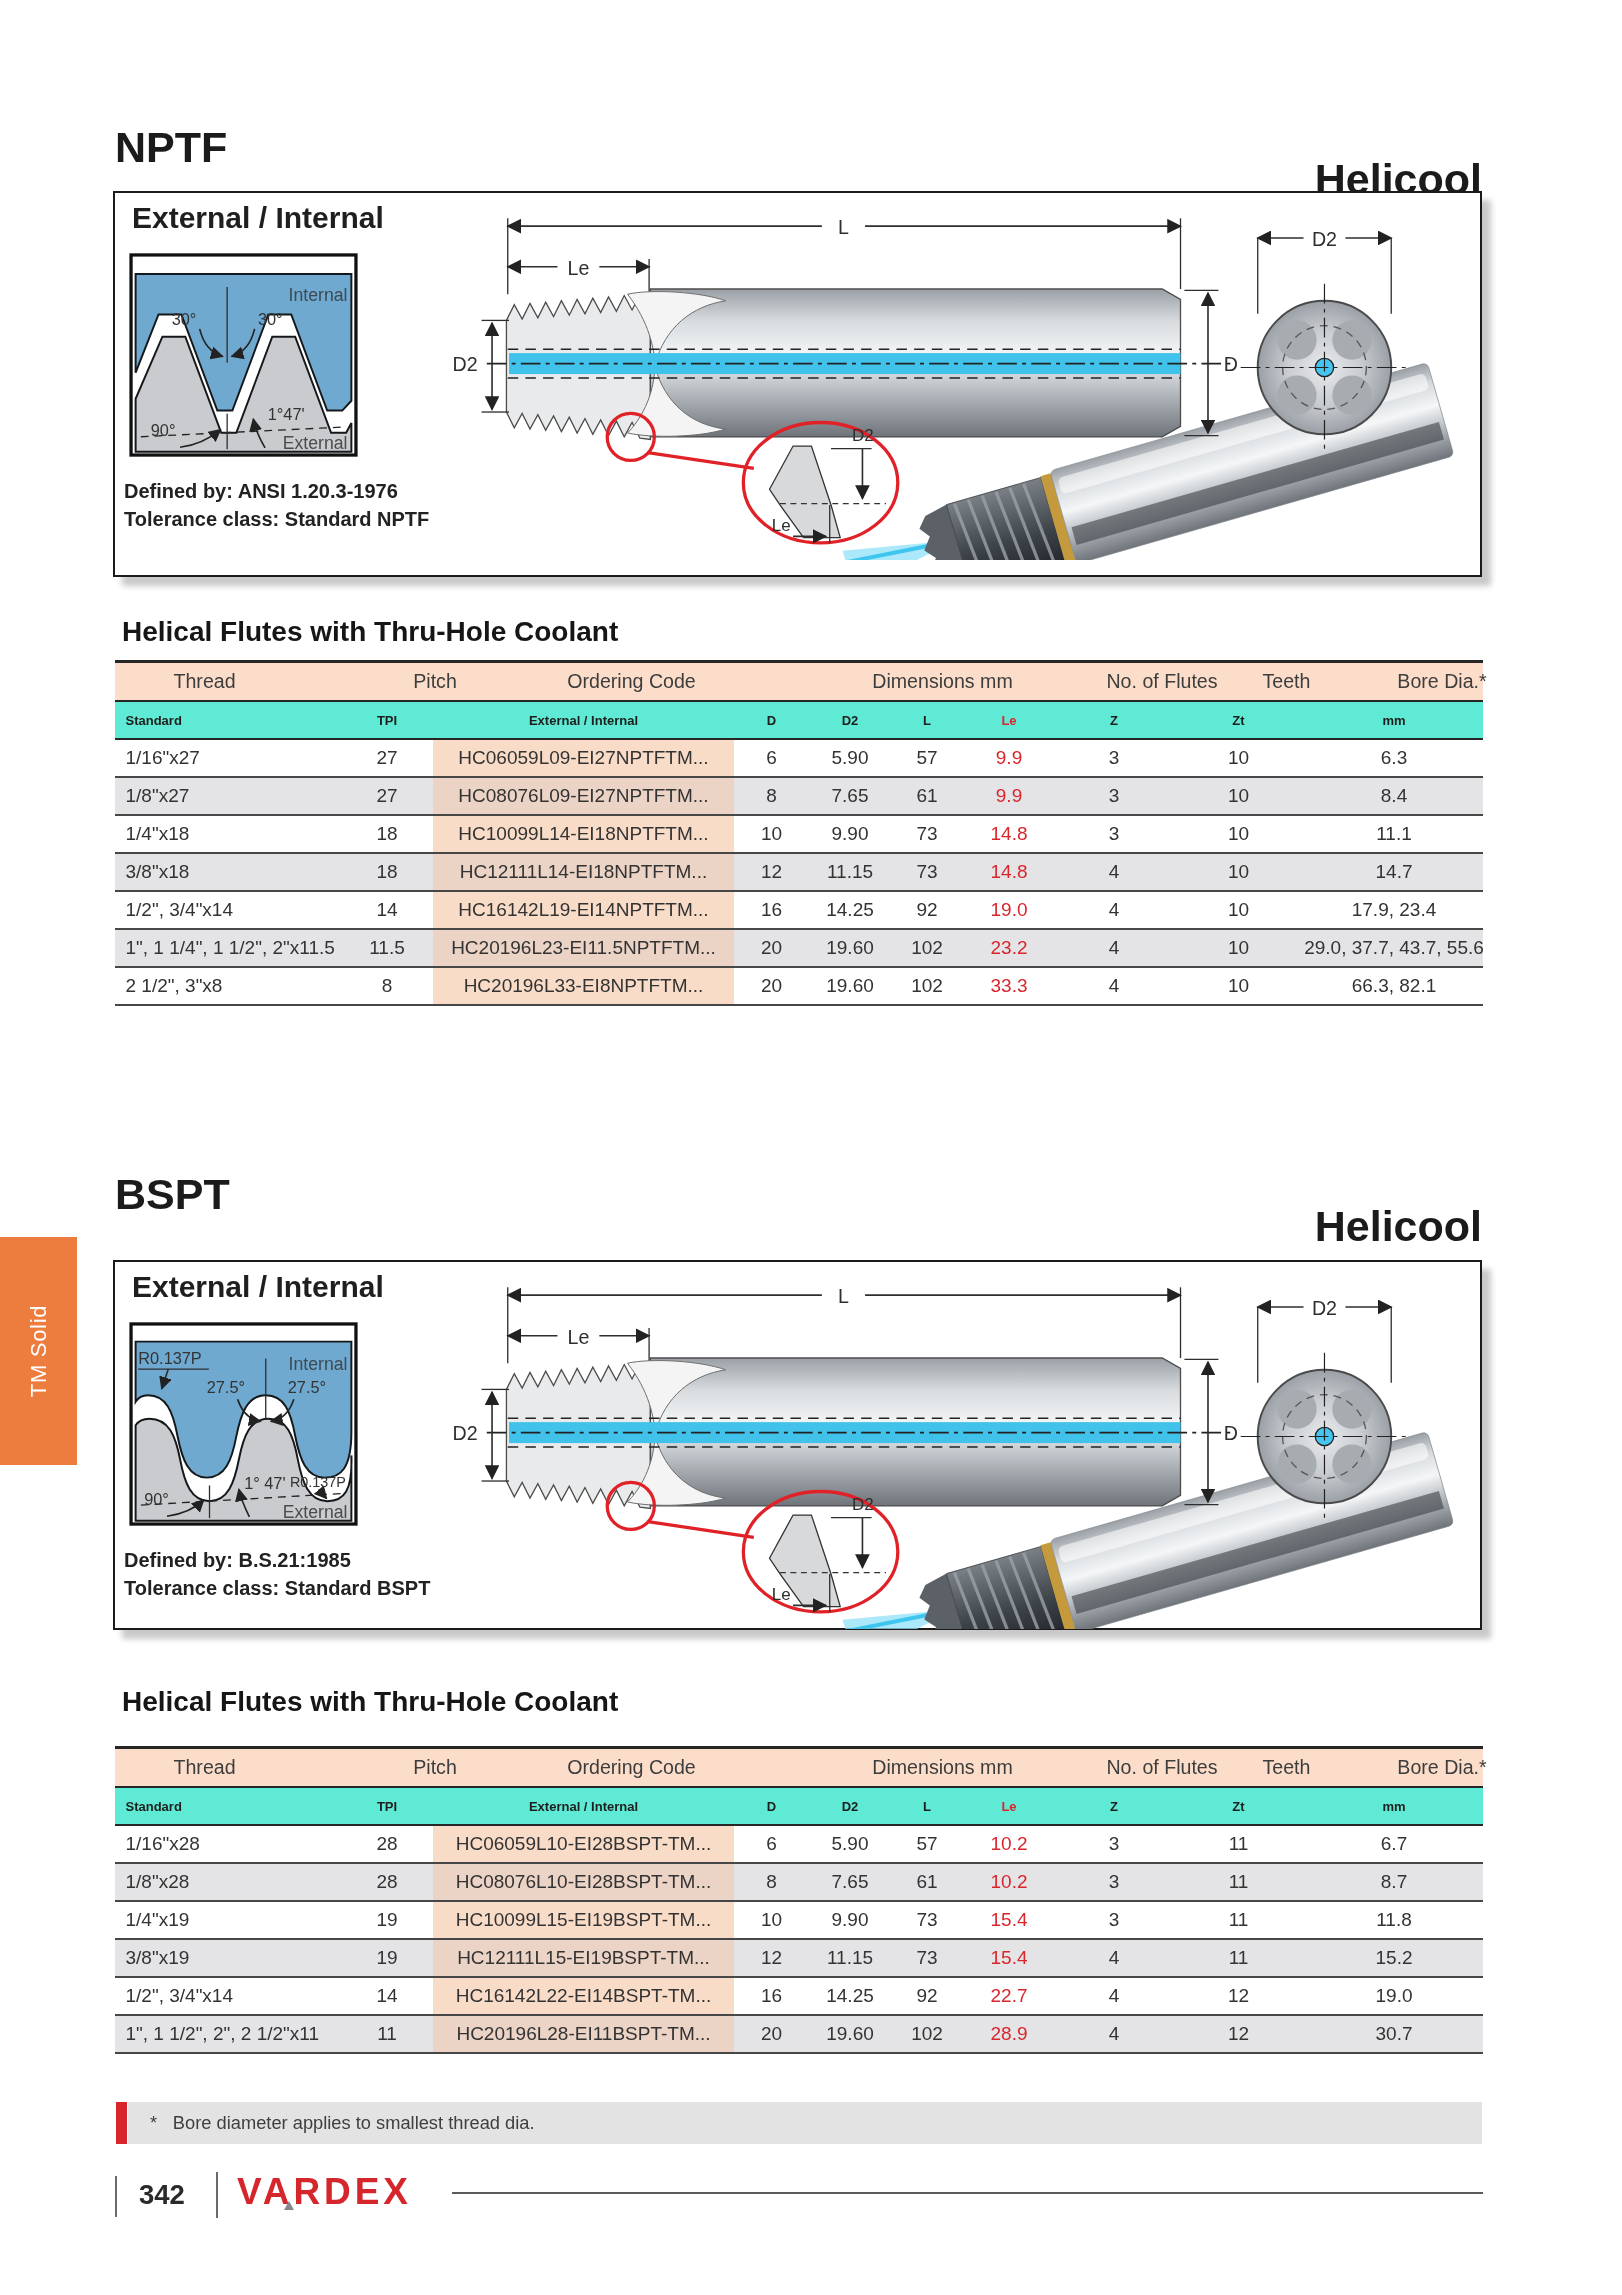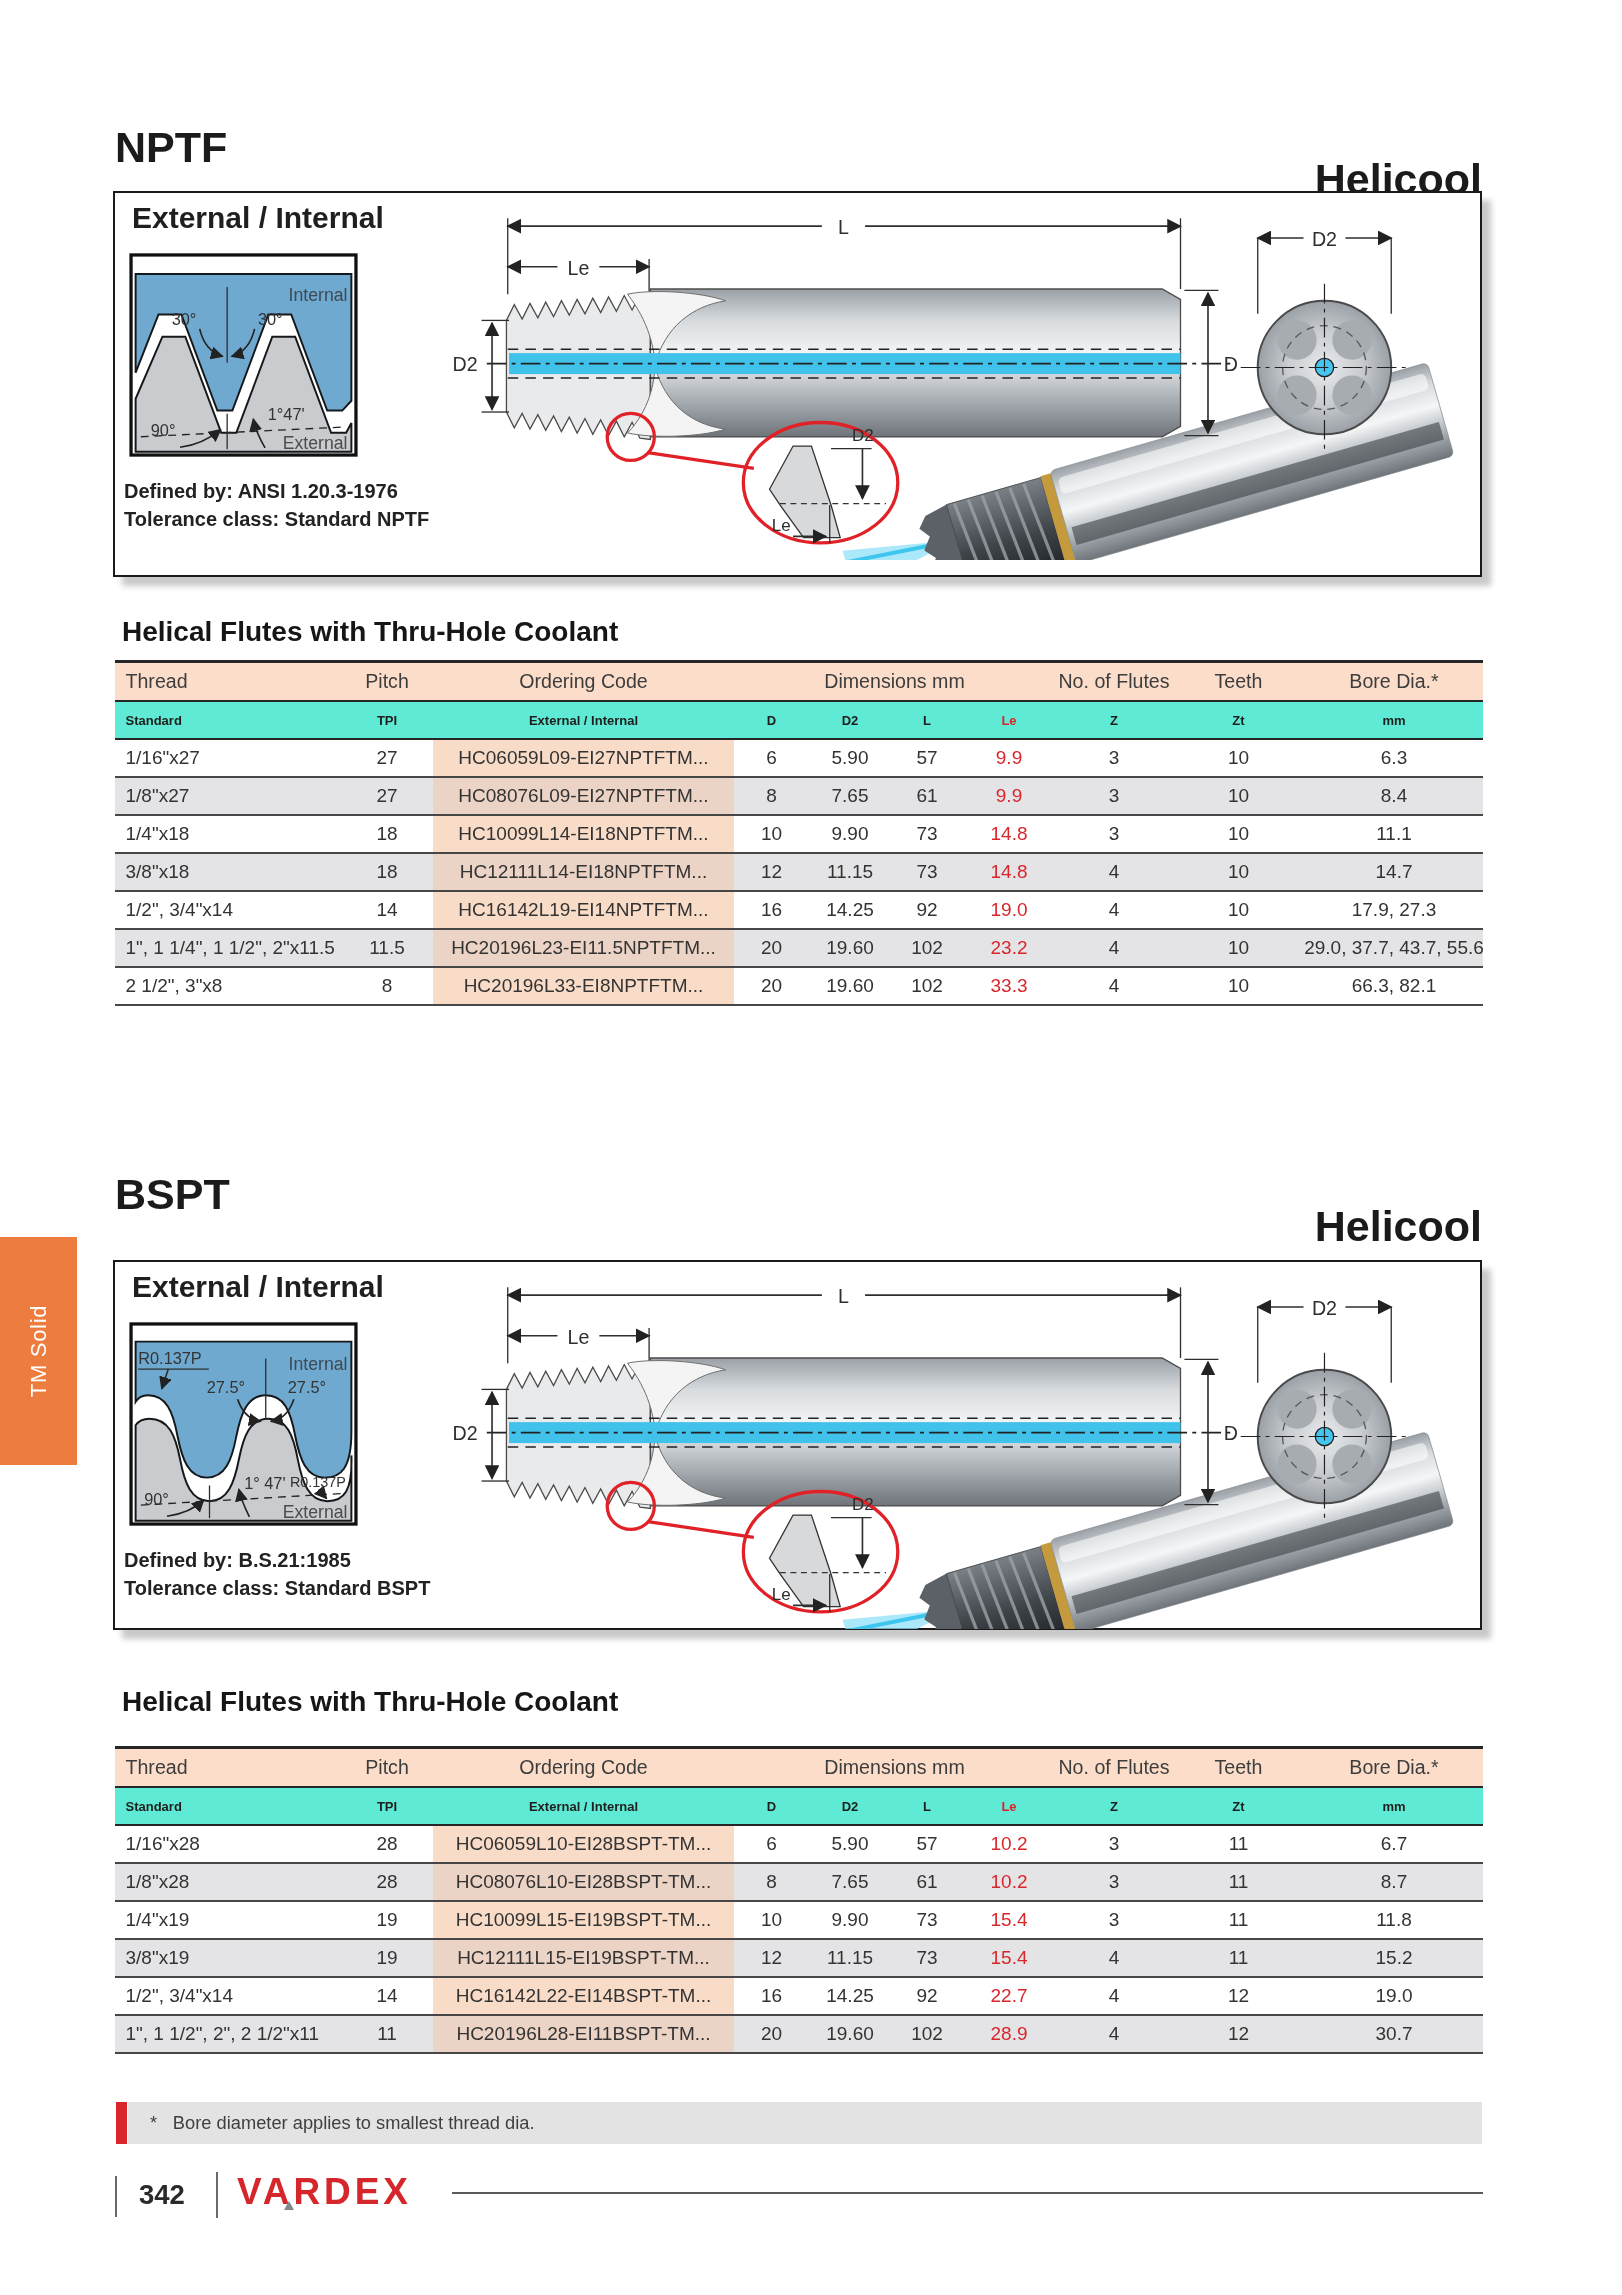--- a/index.html
+++ b/index.html
@@ -33,21 +33,21 @@
   .dashdot{stroke:#222;stroke-width:2.5;stroke-dasharray:30,8,6,8;}
   .steel{fill:#e9eaeb;stroke:#4c4c4c;stroke-width:2;}
   .flute{fill:#f4f4f4;stroke:#6c6c6c;stroke-width:1.5;}
   .redline{stroke:#E02228;stroke-width:5;fill:none;}
   .arc{fill:none;stroke:#222;stroke-width:2.5;}
 
   
   .dtable{position:absolute;left:115px;width:1368px;border-top:3.9px solid #262626;background:#fff;}
   .ghead{display:grid;grid-template-columns:226px 92px 301px 321px 118px 131px 180px;
          height:37px;background:#FBDDC9;border-bottom:2.6px solid #262626;align-items:center;
-         font-size:19.6px;color:#3d3d3d;}
+         font-size:19.6px;color:#3d3d3d;padding-left:48px;}
   .shead{display:grid;height:36px;background:#5eead4;border-bottom:2.6px solid #262626;
          align-items:center;font-size:13px;font-weight:700;color:#1e1e1e;}
   .shead,.trow{grid-template-columns:226px 92px 301px 75px 82px 72px 92px 118px 131px 180px;}
   .trow{display:grid;height:36px;background:#fff;border-bottom:2px solid #474747;
         align-items:center;font-size:19px;color:#333;}
   .trow.gray{background:#E4E4E6;}
   .tcell,.gcell{text-align:center;white-space:nowrap;}
   .gcell.g0,.tcell.c0{text-align:left;padding-left:10.5px;}
   .trow .c2{background:#F9DCC8;height:100%;display:flex;align-items:center;justify-content:center;}
   .trow.gray .c2{background:#EBD3C5;}
@@ -283,21 +283,21 @@
         <div class="trow">
           <div class="tcell c0">1/2", 3/4"x14</div>
           <div class="tcell c1">14</div>
           <div class="tcell c2">HC16142L19-EI14NPTFTM...</div>
           <div class="tcell c3">16</div>
           <div class="tcell c4">14.25</div>
           <div class="tcell c5">92</div>
           <div class="tcell c6">19.0</div>
           <div class="tcell c7">4</div>
           <div class="tcell c8">10</div>
-          <div class="tcell c9">17.9, 27.3</div>
+          <div class="tcell c9">17.9, 23.4</div>
         </div>
         <div class="trow gray">
           <div class="tcell c0">1", 1 1/4", 1 1/2", 2"x11.5</div>
           <div class="tcell c1">11.5</div>
           <div class="tcell c2">HC20196L23-EI11.5NPTFTM...</div>
           <div class="tcell c3">20</div>
           <div class="tcell c4">19.60</div>
           <div class="tcell c5">102</div>
           <div class="tcell c6">23.2</div>
           <div class="tcell c7">4</div>

